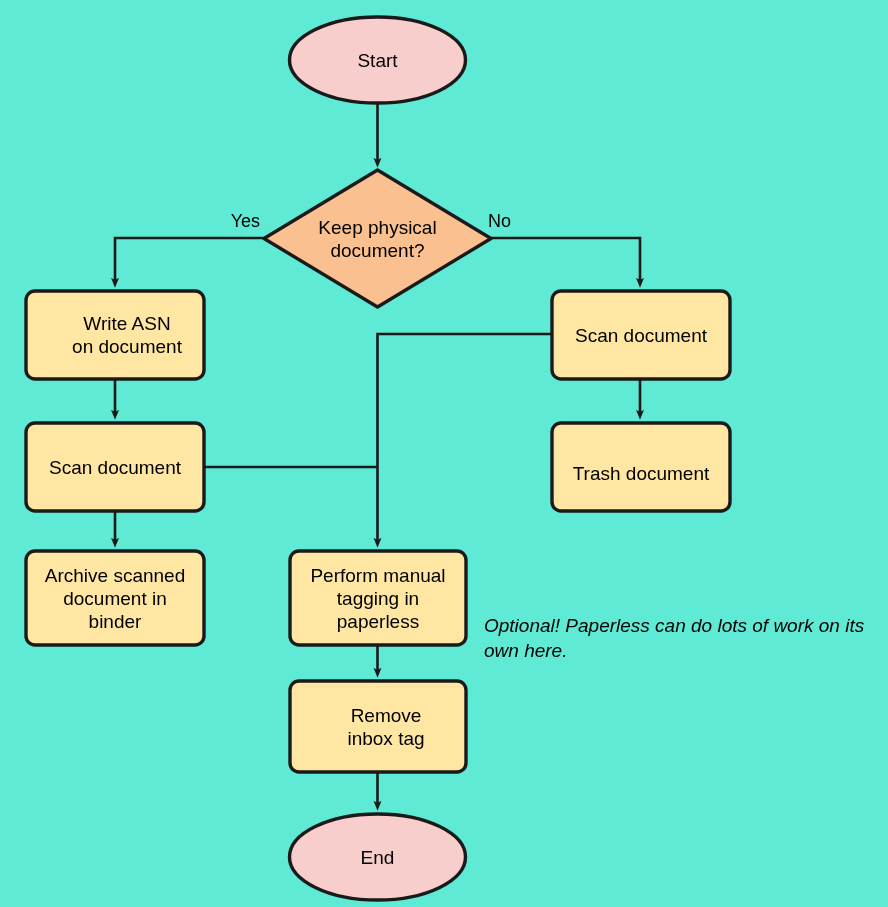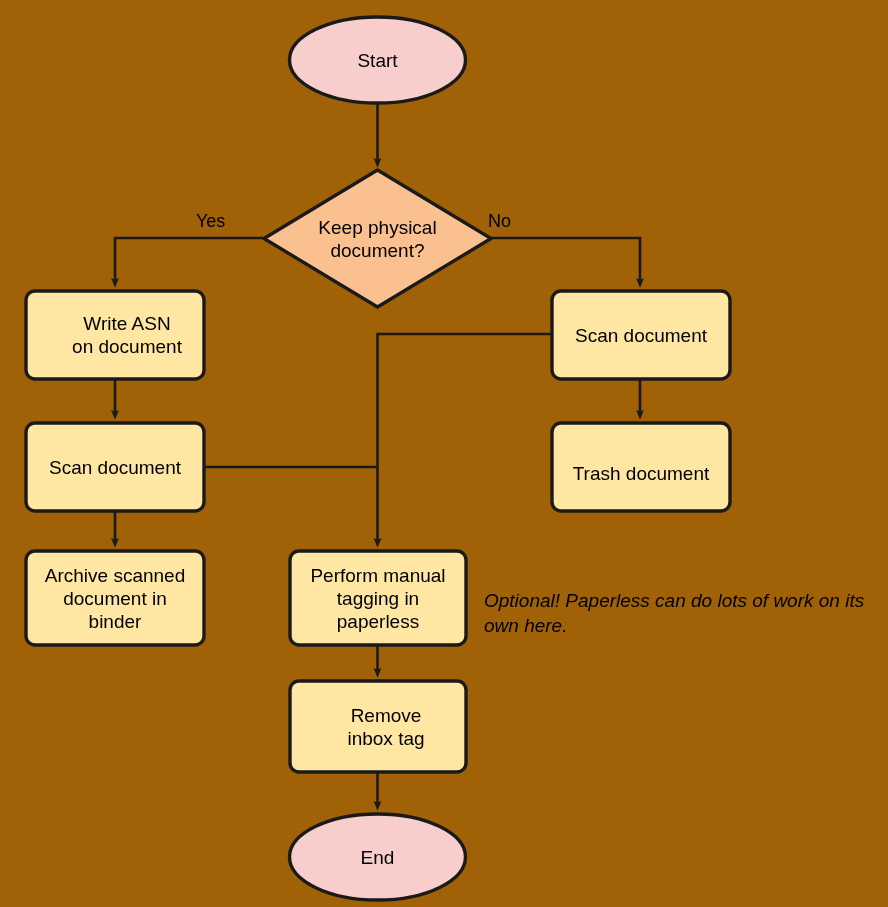--- a/index.html
+++ b/index.html
@@ -4,21 +4,21 @@
 <style>
   html, body {
     margin: 0;
     padding: 0;
     background: #ffffff;
   }
   #canvas {
     position: relative;
     width: 888px;
     height: 907px;
-    background: #a16207;
+    background: #5eead4;
     font-family: "Liberation Sans", sans-serif;
     overflow: hidden;
   }
   #flow-svg {
     position: absolute;
     left: 0;
     top: 0;
     width: 888px;
     height: 907px;
   }
@@ -32,30 +32,31 @@
     font-size: 19px;
     line-height: 23px;
     pointer-events: none;
     white-space: pre-line;
   }
   .edge-label {
     position: absolute;
     color: #000000;
     font-size: 18px;
     line-height: 20px;
-    text-align: left;
+    text-align: right;
     white-space: nowrap;
   }
   .note-text {
     position: absolute;
     color: #000000;
     font-size: 19px;
     line-height: 25px;
     font-style: italic;
     text-align: left;
+    margin-top: 25px;
   }
 </style>
 </head>
 <body>
 
 <div id="canvas">
 
   <svg id="flow-svg" viewBox="0 0 888 907">
     <defs>
       <marker id="arrow" markerWidth="10" markerHeight="10" refX="5.2" refY="4" orient="auto" markerUnits="userSpaceOnUse">

